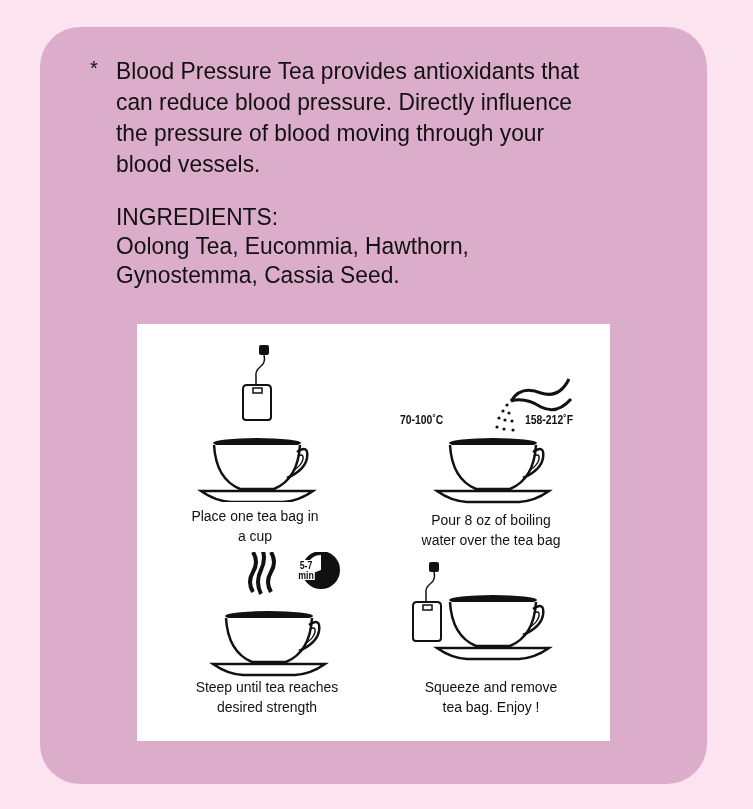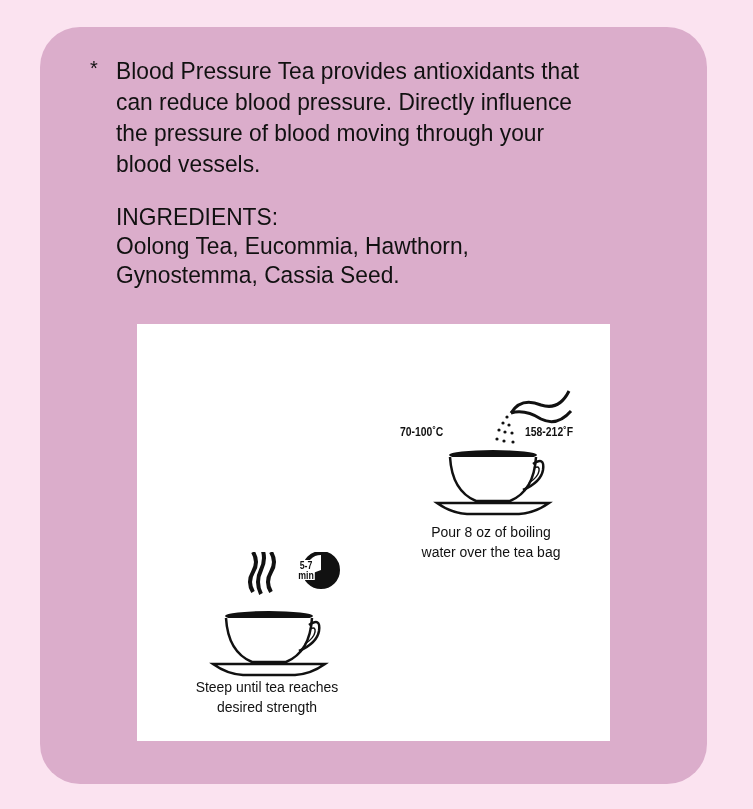--- a/index.html
+++ b/index.html
@@ -61,22 +61,39 @@
     <div>blood vessels.</div>
   </div>
   <div class="ing">
     <div>INGREDIENTS:</div>
     <div>Oolong Tea, Eucommia, Hawthorn,</div>
     <div>Gynostemma, Cassia Seed.</div>
   </div>
 
   <div class="panel">
 
+    <div class="step" style="left:0;top:0;height:210px;">
+      <svg style="left:60px;top:18px;" width="120" height="160" viewBox="0 0 120 160">
+        <rect x="62" y="3" width="10" height="10" rx="2" fill="#111"></rect>
+        <path d="M67 13 q2 8 -4 12 q-5 4 -4 10 l0 8" fill="none" stroke="#111" stroke-width="1.5"></path>
+        <path d="M46 47 q0 -4 4 -4 h20 q4 0 4 4 v28 q0 3 -3 3 h-22 q-3 0 -3 -3 z" fill="#fff" stroke="#111" stroke-width="2"></path>
+        <rect x="56" y="46" width="9" height="5" fill="#fff" stroke="#111" stroke-width="1.5"></rect>
+        <ellipse cx="60" cy="101" rx="44" ry="5" fill="#111"></ellipse>
+        <path d="M17 103 q2 34 26 44 h34 q24 -10 26 -44" fill="#fff" stroke="#111" stroke-width="2.5"></path>
+        <path d="M100 110 q12 -8 10 6 q-2 12 -20 20" fill="none" stroke="#111" stroke-width="2.5"></path>
+        <path d="M101 114 q6 -3 5 3 q-1 6 -10 12" fill="none" stroke="#111" stroke-width="1.5"></path>
+        <path d="M4 149 h112 q-14 10 -30 11 h-52 q-16 -1 -30 -11 z" fill="#fff" stroke="#111" stroke-width="2.5"></path>
+      </svg>
+      <div class="cap" style="left:0;top:182px;">
+        <div>Place one tea bag in</div>
+        <div>a cup</div>
+      </div>
+    </div>
 
-    <div class="step" style="left:236px;top:16px;height:210px;">
+    <div class="step" style="left:236px;top:4px;height:210px;">
       <svg style="left:40px;top:45px;" width="160" height="135" viewBox="0 0 160 135">
         <path d="M98 28 q10 -16 30 -8 q18 6 28 -14" fill="none" stroke="#111" stroke-width="3"></path>
         <path d="M98 28 q14 -4 30 6 q16 8 30 -8" fill="none" stroke="#111" stroke-width="3"></path>
         <g fill="#111">
           <circle cx="94" cy="32" r="1.6"></circle>
             <circle cx="90" cy="38" r="1.6"></circle>
             <circle cx="96" cy="40" r="1.6"></circle>
           <circle cx="86" cy="45" r="1.6"></circle>
             <circle cx="92" cy="47" r="1.6"></circle>
             <circle cx="99" cy="48" r="1.6"></circle>
@@ -114,15 +131,32 @@
       <div class="timer-text" style="left:146px;top:26px;width:22px;background:#fff;">
         <div>5-7</div>
         <div>min</div>
       </div>
       <div class="cap" style="left:0;top:143px;">
         <div>Steep until tea reaches</div>
         <div>desired strength</div>
       </div>
     </div>
 
+    <div class="step" style="left:236px;top:210px;height:207px;">
+      <svg style="left:30px;top:28px;" width="170" height="110" viewBox="0 0 170 110">
+        <rect x="26" y="0" width="10" height="10" rx="2" fill="#111"></rect>
+        <path d="M31 10 q2 8 -4 12 q-5 4 -4 10 l0 8" fill="none" stroke="#111" stroke-width="1.5"></path>
+        <path d="M10 44 q0 -4 4 -4 h20 q4 0 4 4 v32 q0 3 -3 3 h-22 q-3 0 -3 -3 z" fill="#fff" stroke="#111" stroke-width="2"></path>
+        <rect x="20" y="43" width="9" height="5" fill="#fff" stroke="#111" stroke-width="1.5"></rect>
+        <ellipse cx="90" cy="38" rx="44" ry="5" fill="#111"></ellipse>
+        <path d="M47 40 q2 34 26 44 h34 q24 -10 26 -44" fill="#fff" stroke="#111" stroke-width="2.5"></path>
+        <path d="M130 47 q12 -8 10 6 q-2 12 -20 20" fill="none" stroke="#111" stroke-width="2.5"></path>
+        <path d="M131 51 q6 -3 5 3 q-1 6 -10 12" fill="none" stroke="#111" stroke-width="1.5"></path>
+        <path d="M34 86 h112 q-14 10 -30 11 h-52 q-16 -1 -30 -11 z" fill="#fff" stroke="#111" stroke-width="2.5"></path>
+      </svg>
+      <div class="cap" style="left:0;top:143px;">
+        <div>Squeeze and remove</div>
+        <div>tea bag.  Enjoy !</div>
+      </div>
+    </div>
 
   </div>
 </div>
 
 </body></html>

